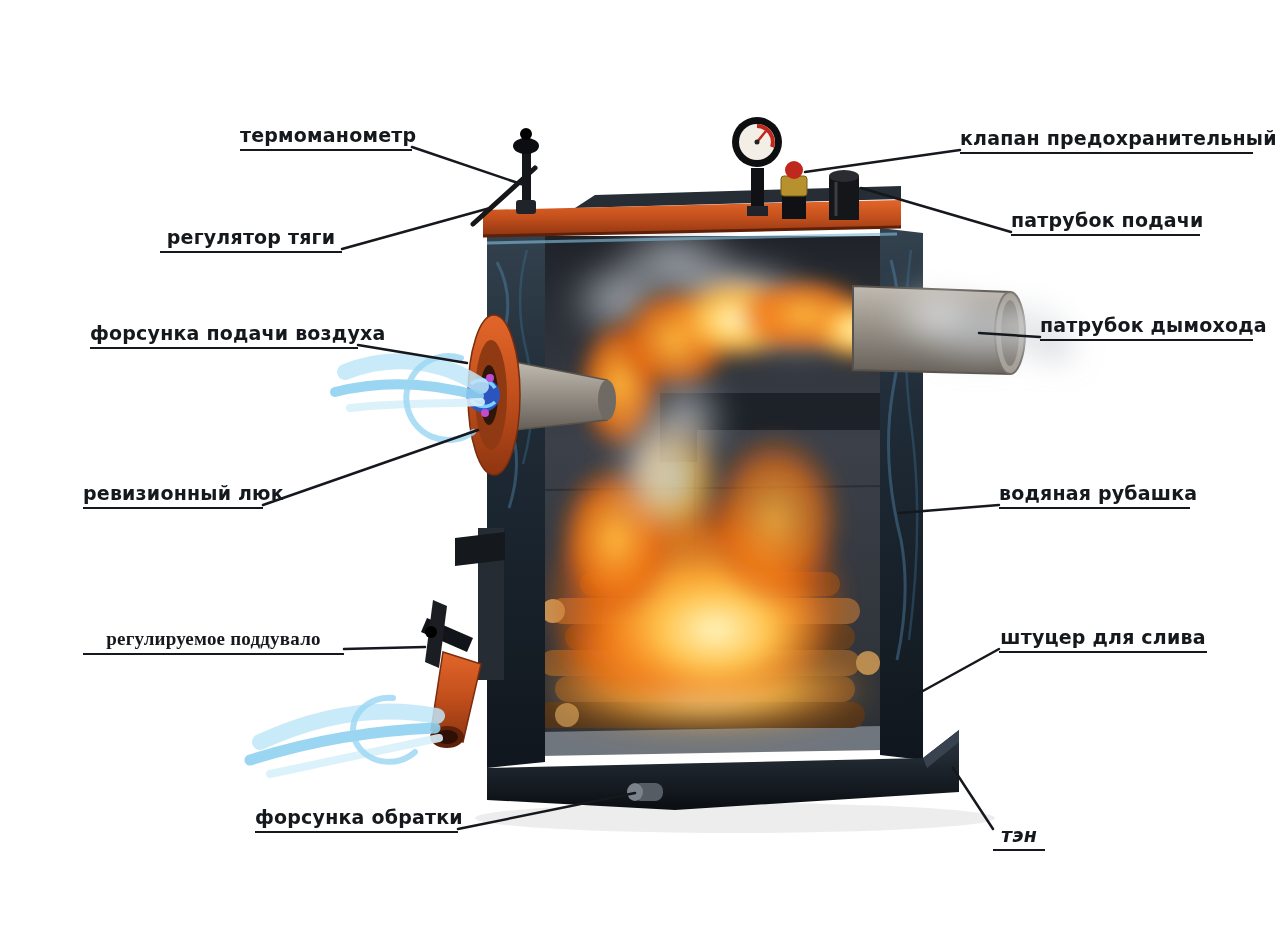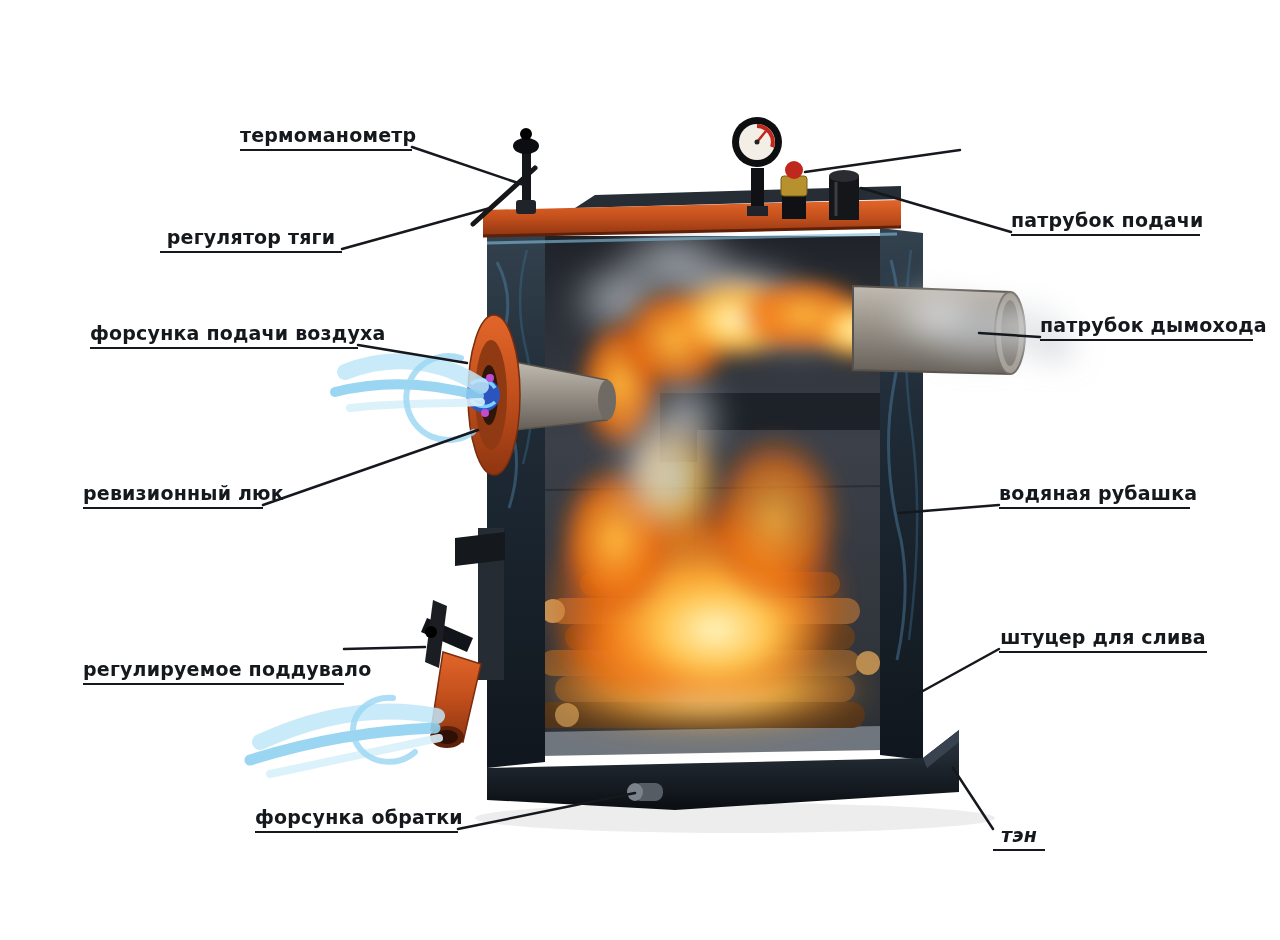--- a/index.html
+++ b/index.html
@@ -6,21 +6,21 @@
   #stage{position:relative;width:1280px;height:940px;background:#ffffff;overflow:hidden;
          font-family:"DejaVu Sans",sans-serif;margin-left:35px;}
   #art{position:absolute;left:0;top:0;width:1280px;height:940px;}
   .lbl{position:absolute;font:bold 19px "DejaVu Sans",sans-serif;color:#15181c;
        text-align:center;border-bottom:2.5px solid #15181c;padding-bottom:3px;
        white-space:nowrap;letter-spacing:.2px;}
   .lbl-thermo {left:205px;top:124px;width:172px;}
   .lbl-draft  {left:125px;top:226px;width:182px;}
   .lbl-nozzle {left:55px; top:322px;width:268px;}
   .lbl-hatch  {left:48px; top:482px;width:180px;}
-  .lbl-damper {left:48px; top:658px;width:261px;}
+  .lbl-damper {left:48px; top:628px;width:261px;font-family:Liberation Serif, serif;}
   .lbl-return {left:220px;top:806px;width:203px;}
   .lbl-valve  {left:925px;top:127px;width:293px;}
   .lbl-supply {left:976px;top:209px;width:189px;}
   .lbl-chimney{left:1005px;top:314px;width:213px;}
   .lbl-jacket {left:964px;top:482px;width:191px;}
   .lbl-drain  {left:964px;top:626px;width:208px;}
   .lbl-ten    {left:958px;top:824px;width:52px;font-style:italic;}
 </style>
 </head>
 <body>
@@ -256,18 +256,19 @@
       <line x1="958" y1="829" x2="918" y2="768"></line>
     </g>
   </svg>
 
   <div class="lbl lbl-thermo">термоманометр</div>
   <div class="lbl lbl-draft">регулятор тяги</div>
   <div class="lbl lbl-nozzle">форсунка подачи воздуха</div>
   <div class="lbl lbl-hatch">ревизионный люк</div>
   <div class="lbl lbl-damper">регулируемое поддувало</div>
   <div class="lbl lbl-return">форсунка обратки</div>
+  <div class="lbl lbl-valve">клапан предохранительный</div>
   <div class="lbl lbl-supply">патрубок подачи</div>
   <div class="lbl lbl-chimney">патрубок дымохода</div>
   <div class="lbl lbl-drain">штуцер для слива</div>
   <div class="lbl lbl-jacket">водяная рубашка</div>
   <div class="lbl lbl-ten">тэн</div>
 </div>
 
 </body></html>

